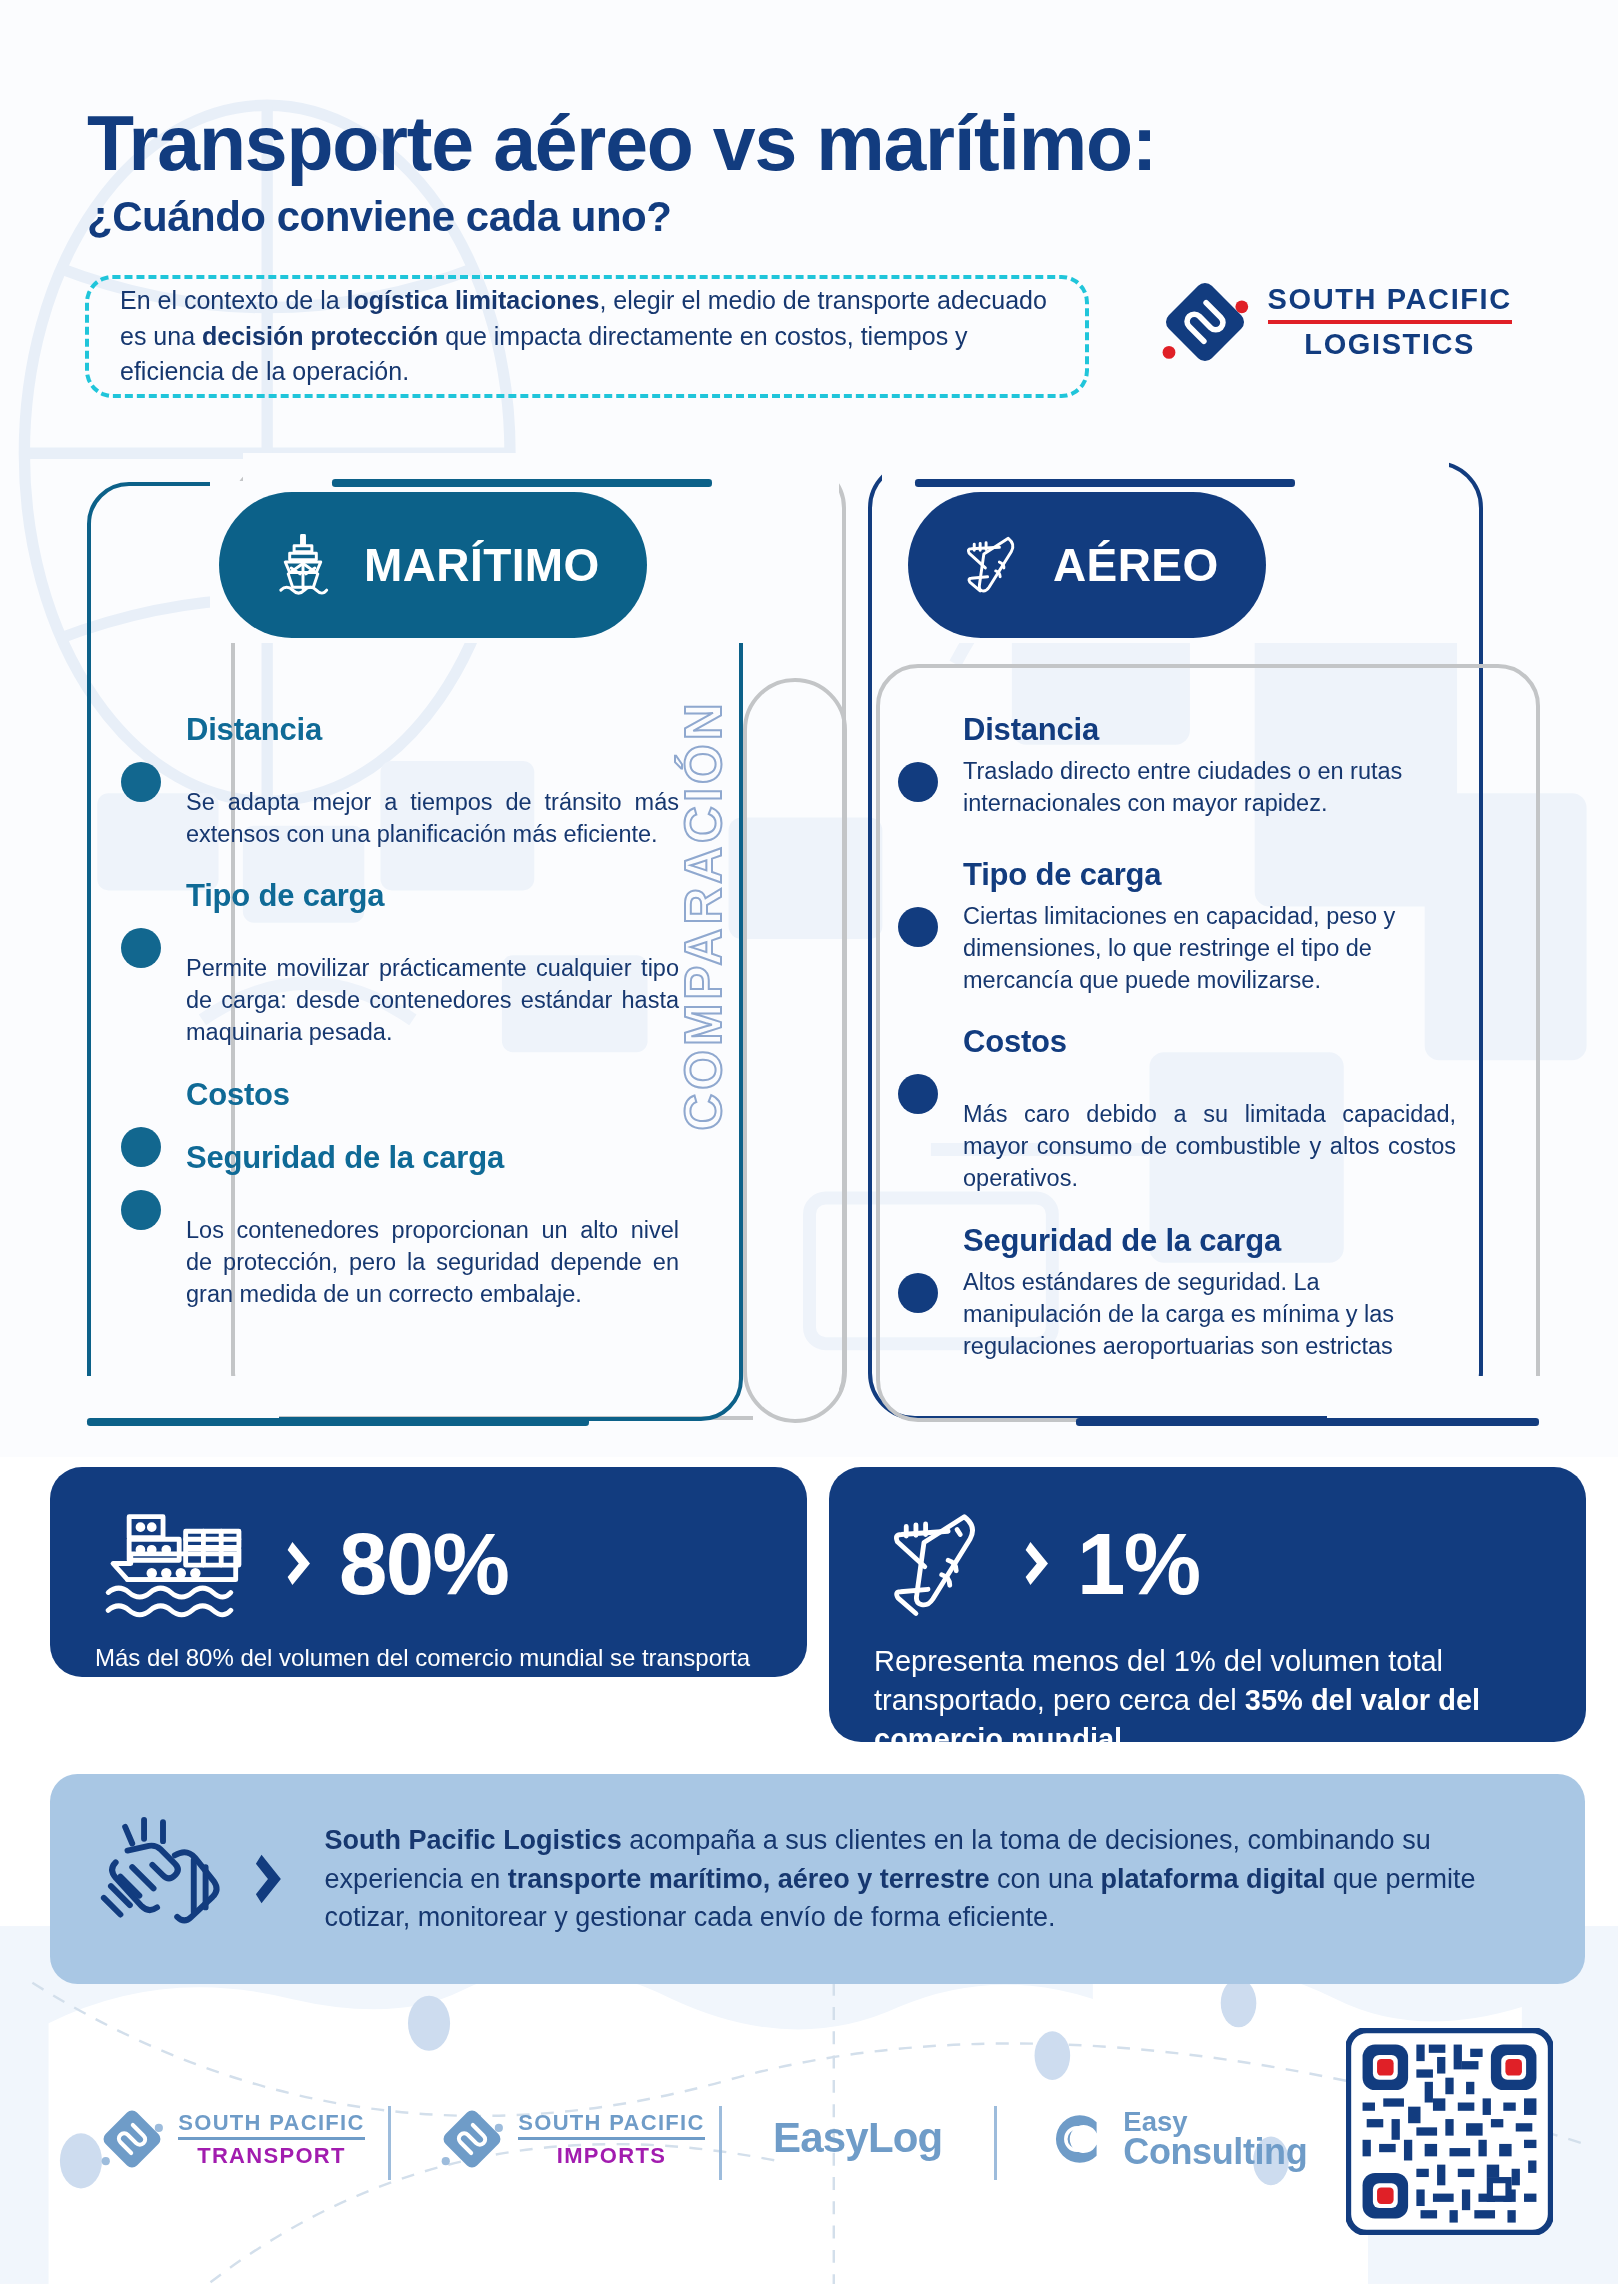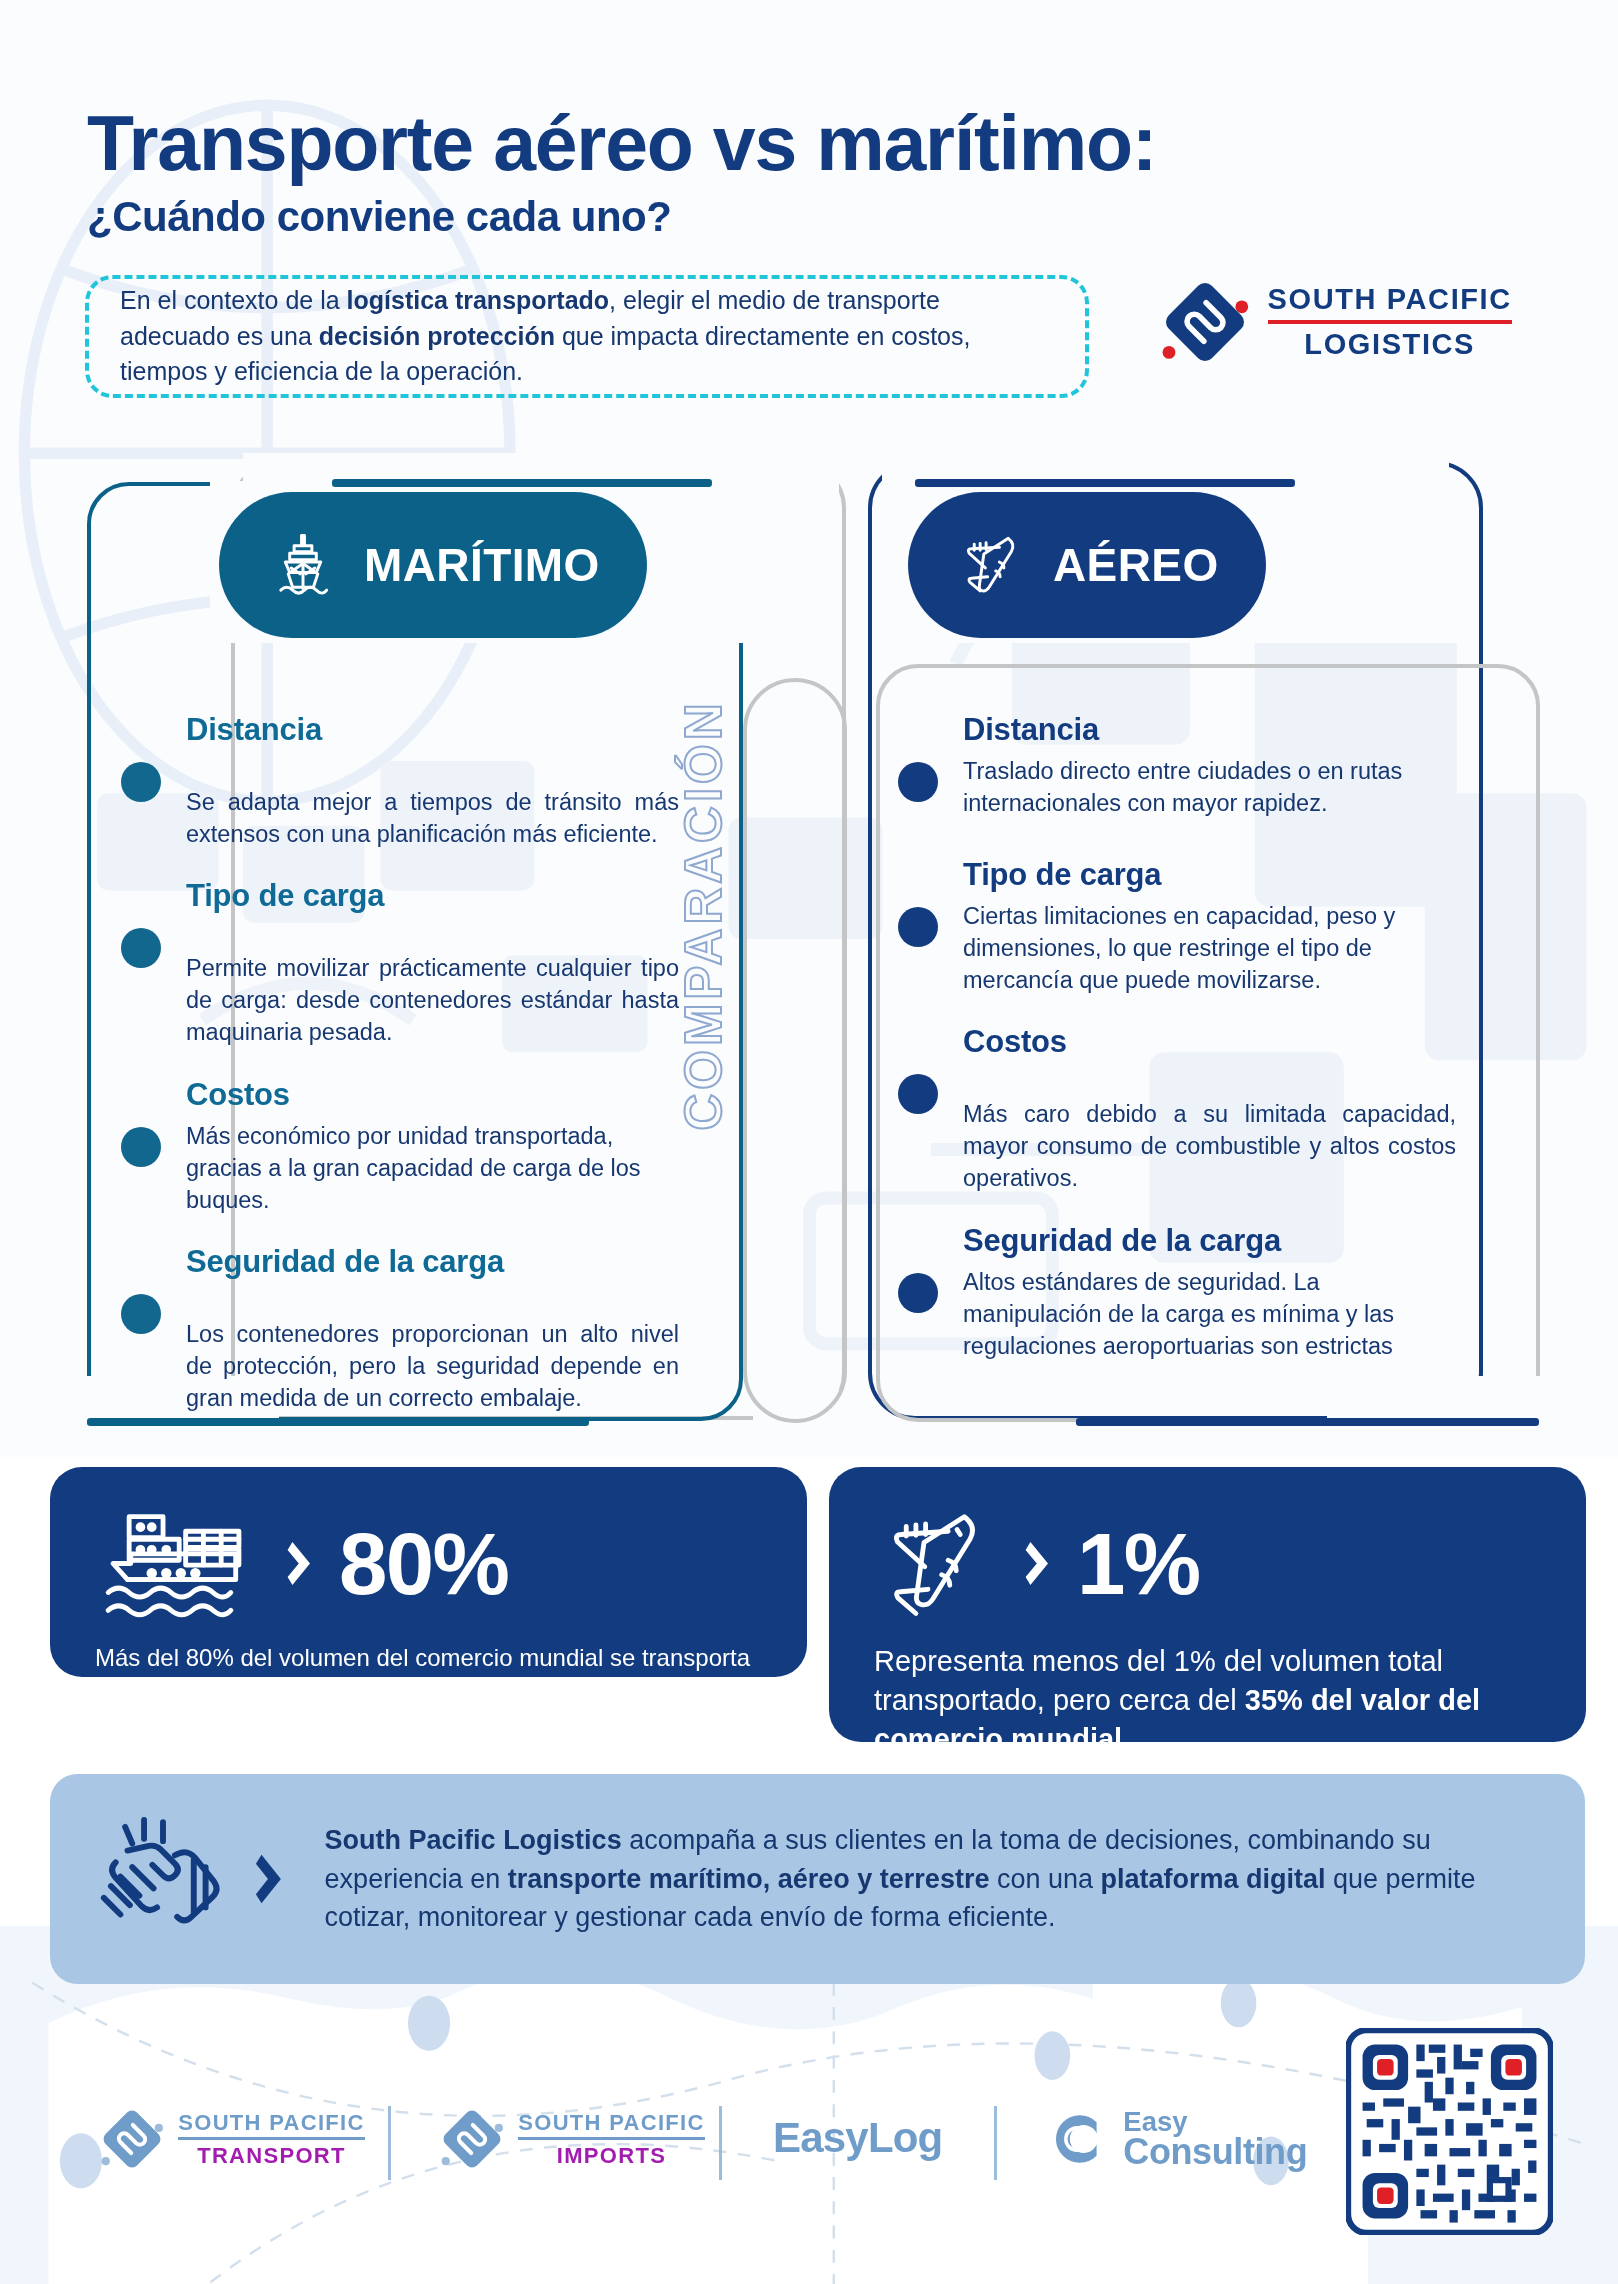--- a/index.html
+++ b/index.html
@@ -216,21 +216,21 @@
   </svg>
 </div>
 
 <div class="page">
 
   <h1 class="title">Transporte aéreo vs marítimo:</h1>
   <h2 class="subtitle">¿Cuándo conviene cada uno?</h2>
 
   <div class="intro-box">
     <p class="intro-text">
-      <span>En el contexto de la </span><b>logística transportado</b><span>, elegir el medio de transporte adecuado es una </span><b>decisión protección</b><span> que impacta directamente en costos, tiempos y eficiencia de la operación.</span>
+      <span>En el contexto de la </span><b>logística limitaciones</b><span>, elegir el medio de transporte adecuado es una </span><b>decisión protección</b><span> que impacta directamente en costos, tiempos y eficiencia de la operación.</span>
     </p>
   </div>
 
   <div class="brand">
     <svg class="brand-mark" viewBox="0 0 120 120">
       <g transform="rotate(45 60 60)">
         <rect x="22" y="22" width="76" height="76" rx="12" fill="#123c7f"></rect>
         <path d="M44 42 h26 a9 9 0 0 1 0 18 h-20 a9 9 0 0 0 0 18 h26" fill="none" stroke="#ffffff" stroke-width="7" stroke-linecap="round"></path>
       </g>
       <circle cx="106" cy="41" r="8" fill="#e02027"></circle>
@@ -301,21 +301,20 @@
       <p>Se adapta mejor a tiempos de tránsito más extensos con una planificación más eficiente.</p>
     </div>
     <div class="item just">
       <span class="dot"></span>
       <h3>Tipo de carga</h3>
       <p>Permite movilizar prácticamente cualquier tipo de carga: desde contenedores estándar hasta maquinaria pesada.</p>
     </div>
     <div class="item">
       <span class="dot"></span>
       <h3>Costos</h3>
-      <p>Más económico por unidad transportada, gracias a la gran capacidad de carga de los buques.</p>
     </div>
     <div class="item just">
       <span class="dot"></span>
       <h3>Seguridad de la carga</h3>
       <p>Los contenedores proporcionan un alto nivel de protección, pero la seguridad depende en gran medida de un correcto embalaje.</p>
     </div>
   </div>
 
   <div class="col col-air air">
     <div class="item">

